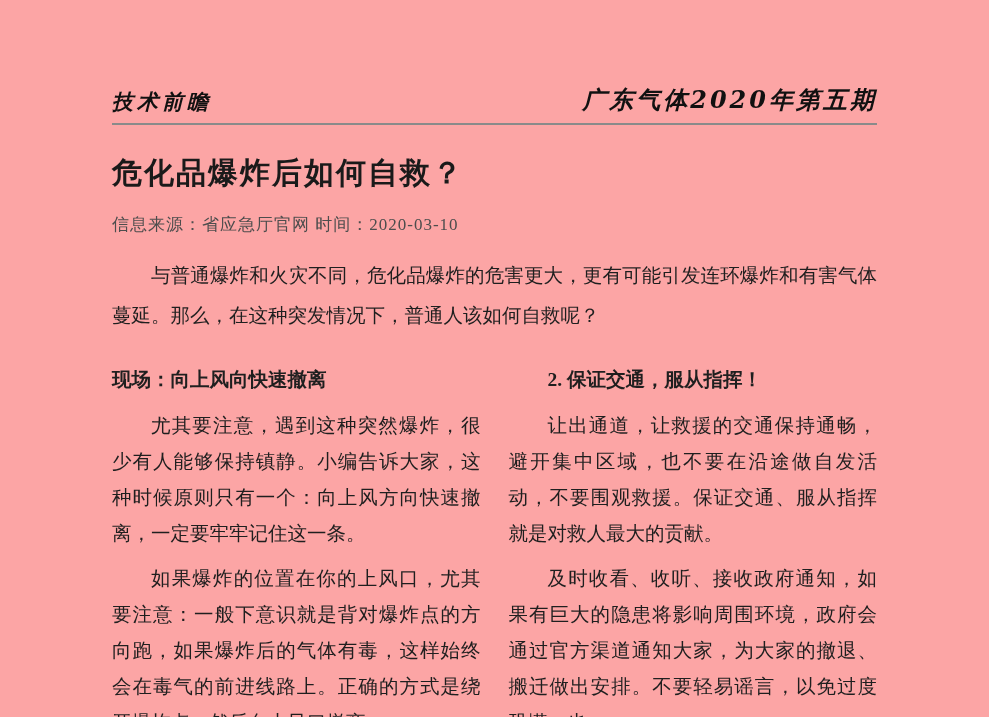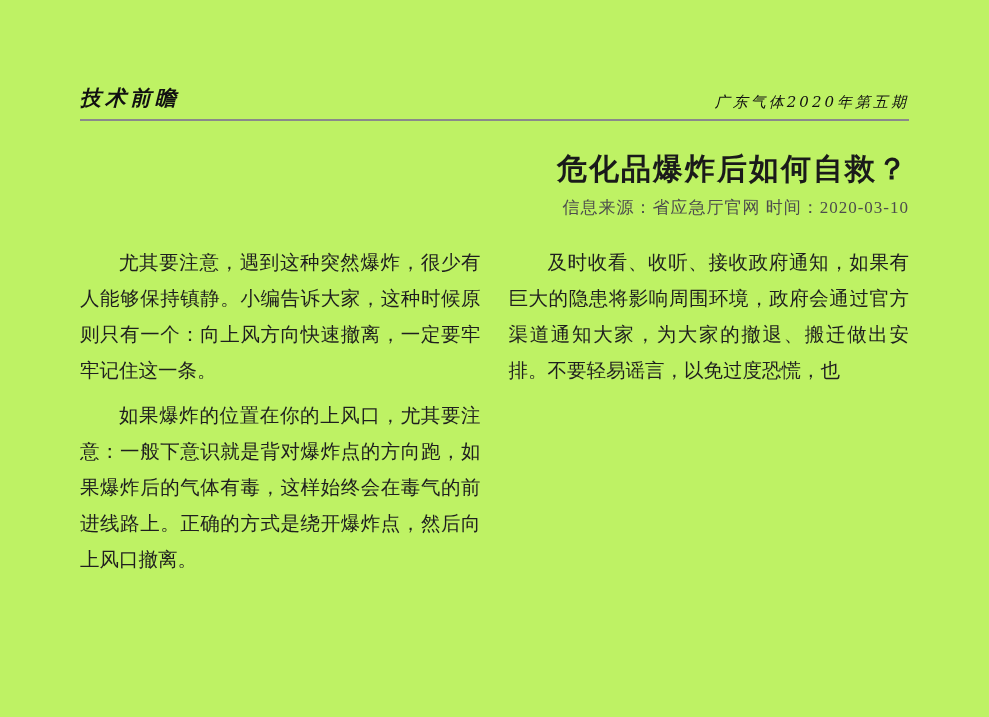--- a/index.html
+++ b/index.html
@@ -4,23 +4,23 @@
 <style>
   html, body {
     margin: 0;
     padding: 0;
     background: #ffffff;
   }
   .page {
     position: relative;
     width: 989px;
     height: 717px;
-    background: #bef264;
+    background: #fca5a5;
     box-sizing: border-box;
-    padding: 0 80px;
+    padding: 0 112px;
     overflow: hidden;
     font-family: "Liberation Serif", "DejaVu Serif", serif;
     color: #1a1a1a;
   }
   .masthead {
     padding-top: 84px;
     display: flex;
     justify-content: space-between;
     align-items: flex-end;
   }
@@ -28,42 +28,42 @@
     font-family: "DejaVu Serif", "Liberation Serif", serif;
     font-style: italic;
     font-weight: bold;
     font-size: 21px;
     letter-spacing: 4px;
     color: #111111;
   }
   .masthead-right {
     font-family: "DejaVu Serif", "Liberation Serif", serif;
     font-style: italic;
-    font-weight: normal;
-    font-size: 15px;
+    font-weight: bold;
+    font-size: 24px;
     letter-spacing: 3px;
     color: #111111;
   }
   .header-rule {
     border: none;
     border-top: 2px solid #8a8a8a;
     margin: 7px 0 0 0;
   }
   .article-title {
     margin-top: 29px;
-    text-align: right;
+    text-align: left;
     font-size: 30px;
     line-height: 38px;
     font-weight: bold;
     color: #1a1a1a;
     letter-spacing: 2px;
   }
   .article-meta {
-    margin-top: 9px;
-    text-align: right;
+    margin-top: 22px;
+    text-align: left;
     font-size: 17px;
     line-height: 22px;
     color: #4d4d4d;
     letter-spacing: 1px;
   }
   .intro {
     margin-top: 20px;
     font-size: 19.5px;
     line-height: 40px;
     text-align: justify;
@@ -110,29 +110,35 @@
     <span class="masthead-left">技术前瞻</span>
     <span class="masthead-right">广东气体2020年第五期</span>
   </div>
 
   <hr class="header-rule">
 
   <div class="article-title">危化品爆炸后如何自救？</div>
 
   <div class="article-meta">信息来源：省应急厅官网 时间：2020-03-10</div>
 
+  <div class="intro">与普通爆炸和火灾不同，危化品爆炸的危害更大，更有可能引发连环爆炸和有害气体蔓延。那么，在这种突发情况下，普通人该如何自救呢？</div>
 
   <div class="columns">
 
     <div class="col">
+      <div class="col-heading">现场：向上风向快速撤离</div>
       <p>尤其要注意，遇到这种突然爆炸，很少有人能够保持镇静。小编告诉大家，这种时候原则只有一个：向上风方向快速撤离，一定要牢牢记住这一条。</p>
       <p>如果爆炸的位置在你的上风口，尤其要注意：一般下意识就是背对爆炸点的方向跑，如果爆炸后的气体有毒，这样始终会在毒气的前进线路上。正确的方式是绕开爆炸点，然后向上风口撤离。</p>
     </div>
 
     <div class="col">
+      <div class="section">
+        <div class="col-heading indented">2. 保证交通，服从指挥！</div>
+        <p>让出通道，让救援的交通保持通畅，避开集中区域，也不要在沿途做自发活动，不要围观救援。保证交通、服从指挥就是对救人最大的贡献。</p>
+      </div>
       <div class="section">
         <p>及时收看、收听、接收政府通知，如果有巨大的隐患将影响周围环境，政府会通过官方渠道通知大家，为大家的撤退、搬迁做出安排。不要轻易谣言，以免过度恐慌，也</p>
       </div>
     </div>
 
   </div>
 
 </div>
 
 </body></html>

